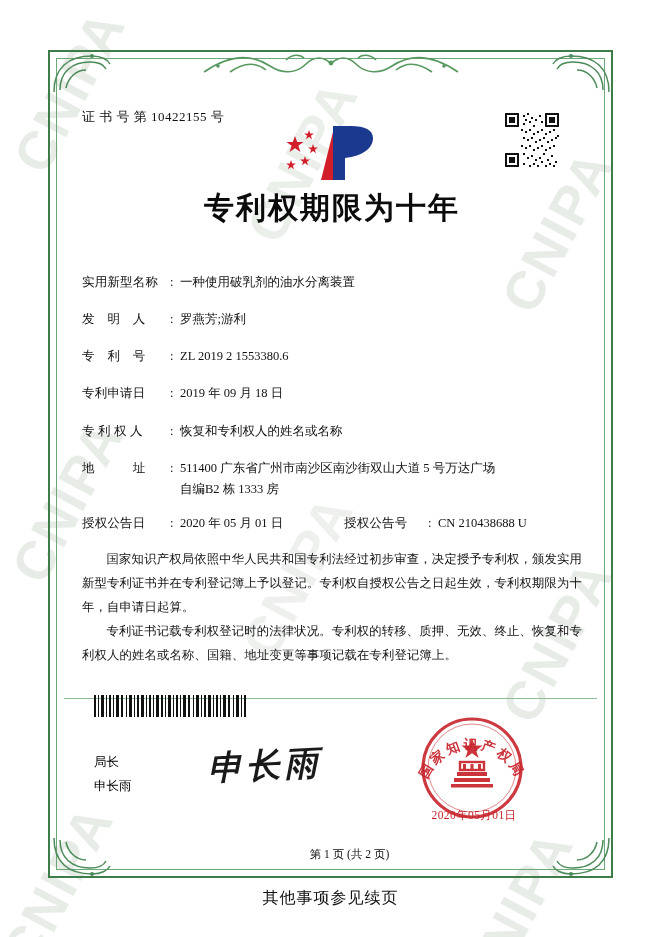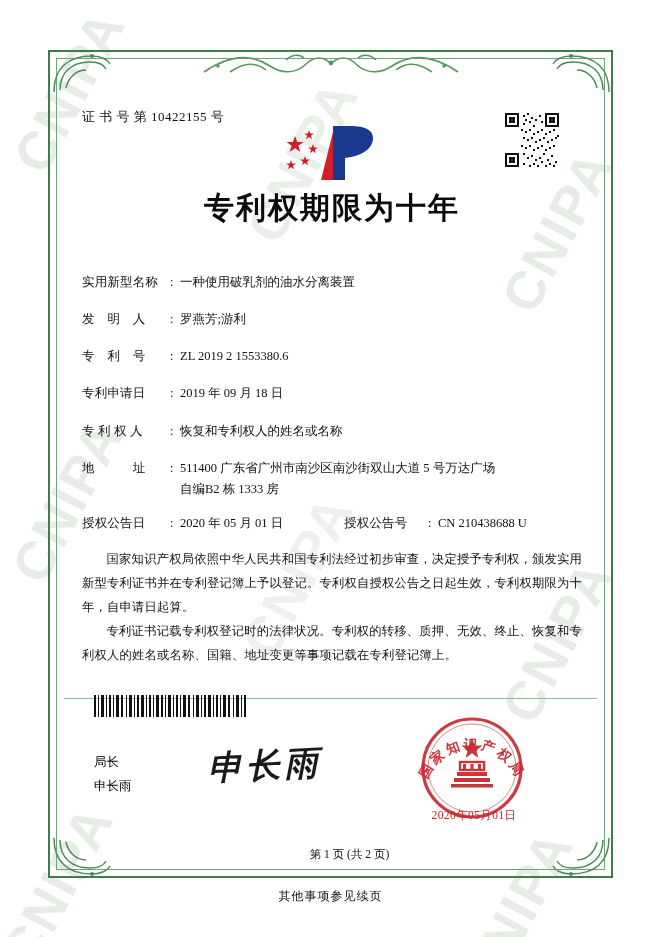--- a/index.html
+++ b/index.html
@@ -203,21 +203,21 @@
     font-size: 11.5px;
     color: #111;
     padding-left: 45px;
   }
 
   .footnote {
     position: absolute;
     left: 0; top: 888px;
     width: 661px;
     text-align: center;
-    font-size: 12px;
+    font-size: 16px;
     color: #111;
     letter-spacing: 1px;
   }
 </style>
 </head>
 <body>
 
 <div class="wm wm-1">CNIPA</div>
 <div class="wm wm-2">CNIPA</div>
 <div class="wm wm-3">CNIPA</div>

